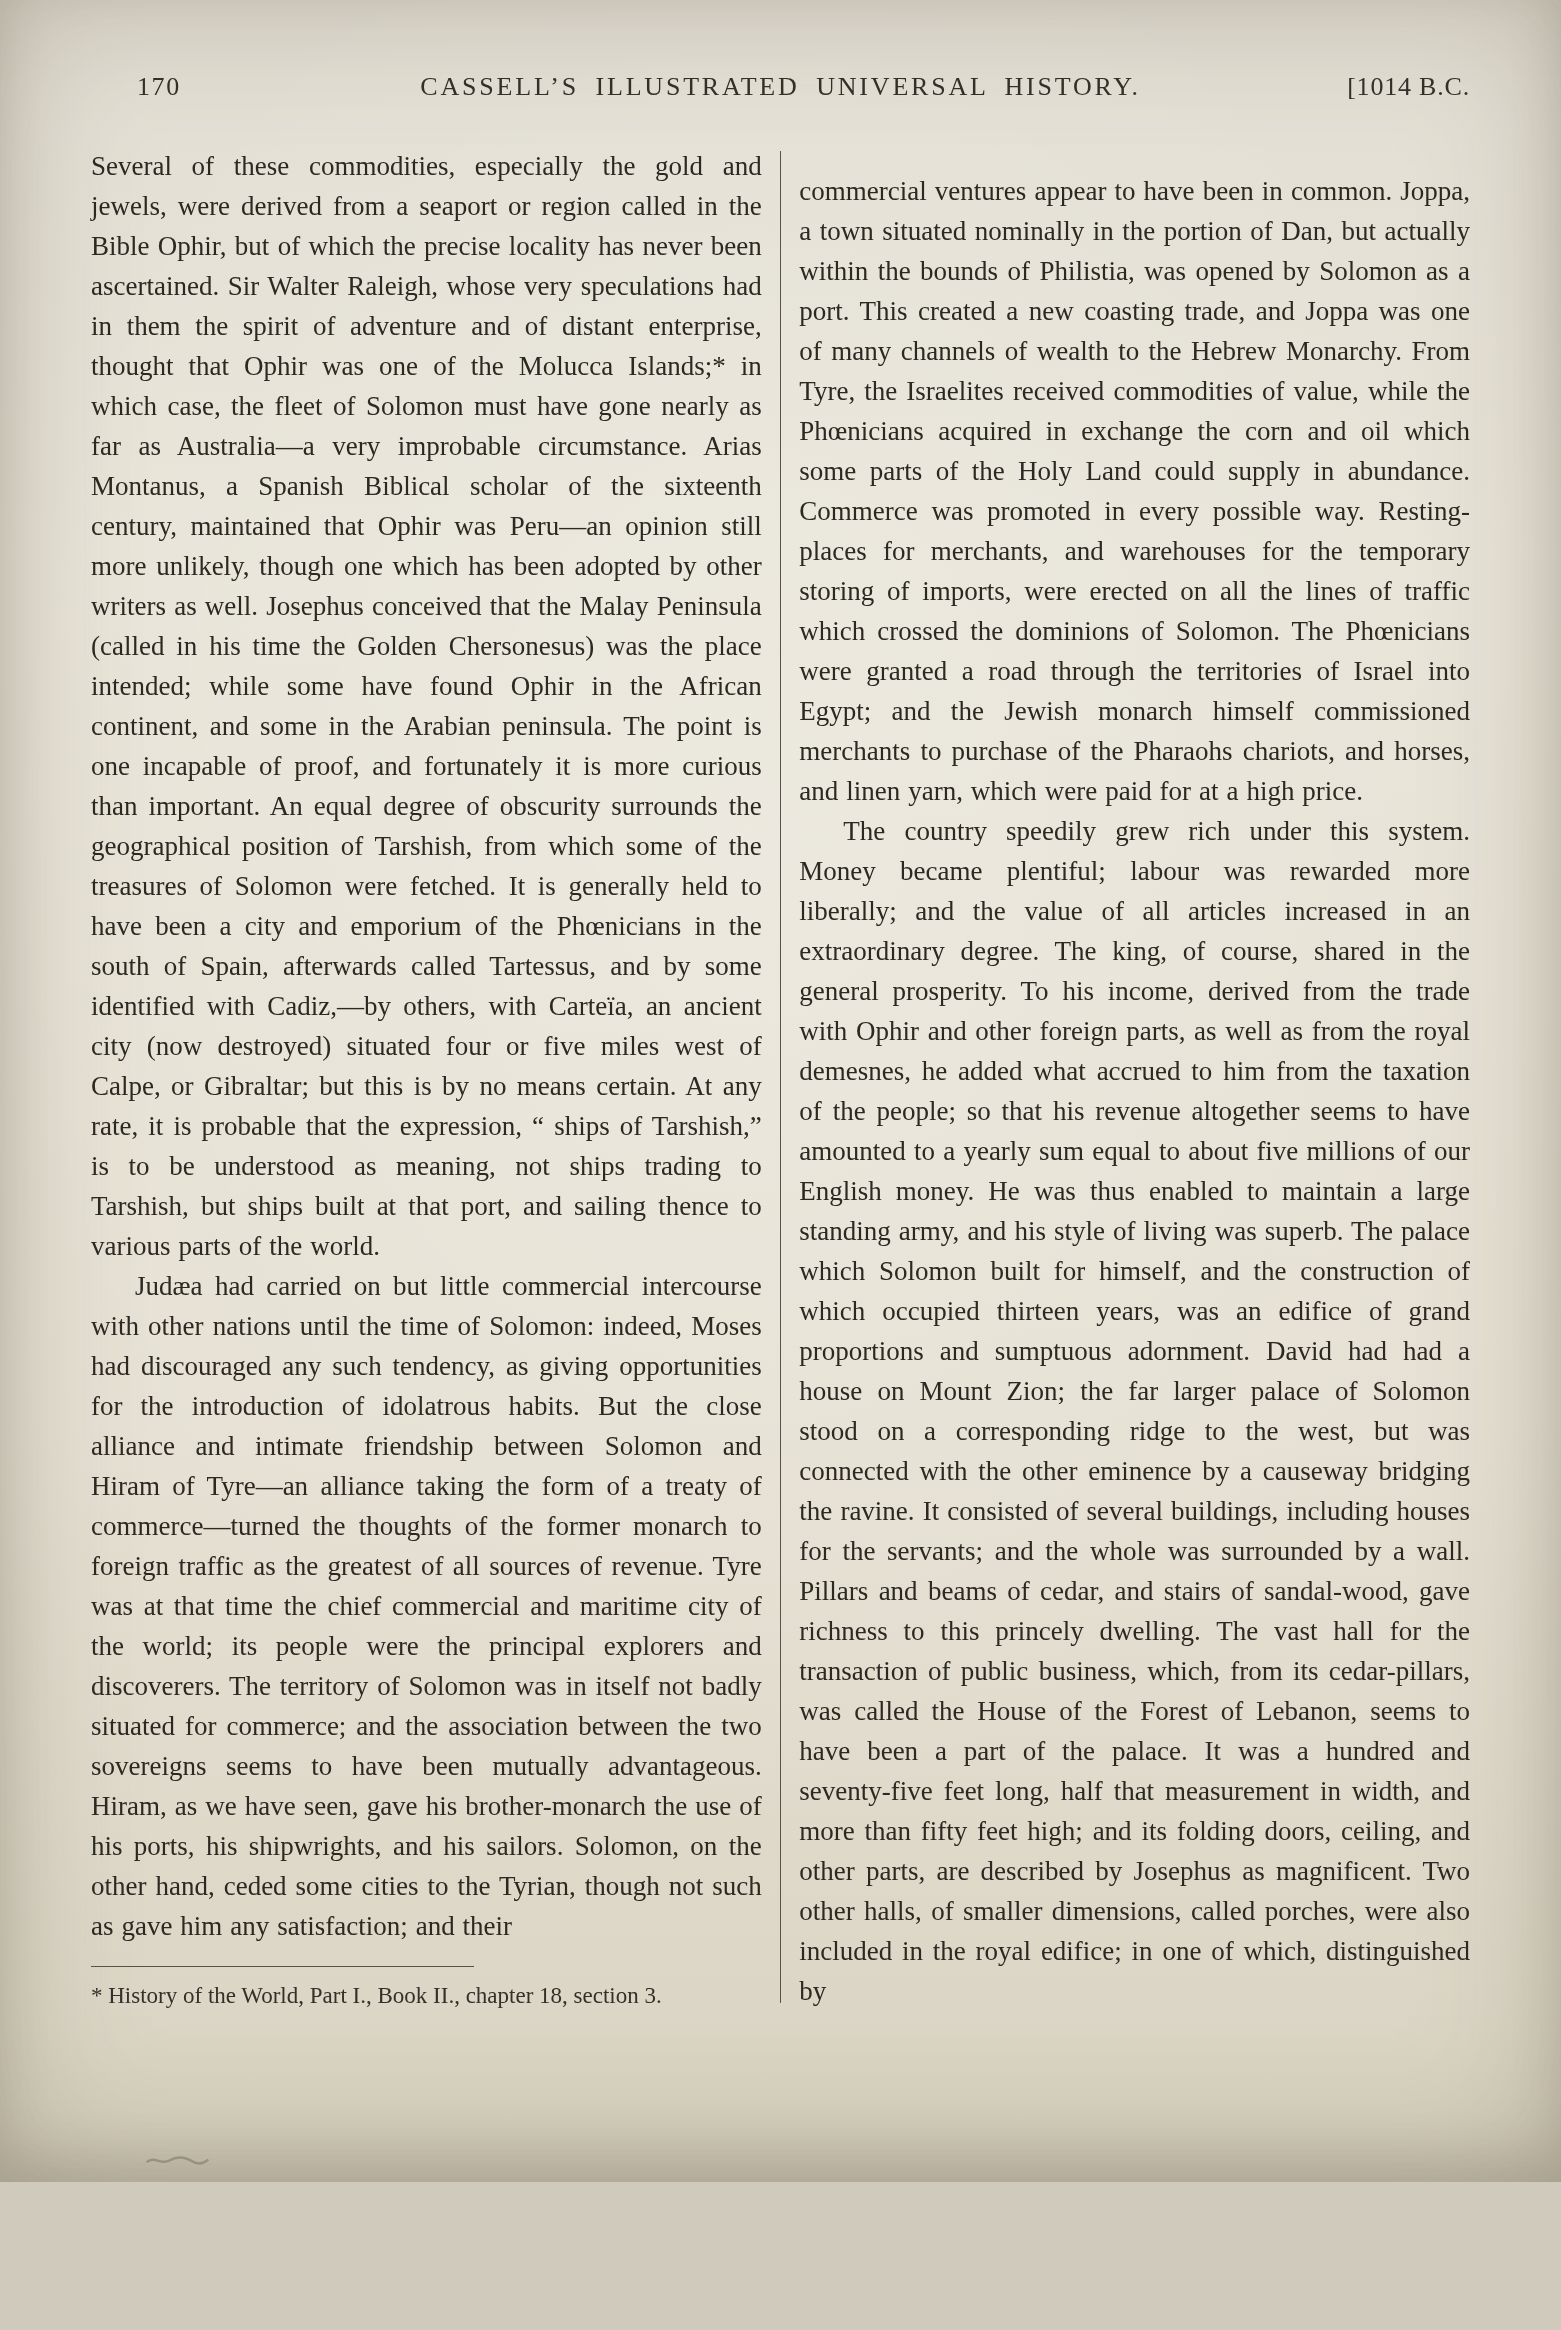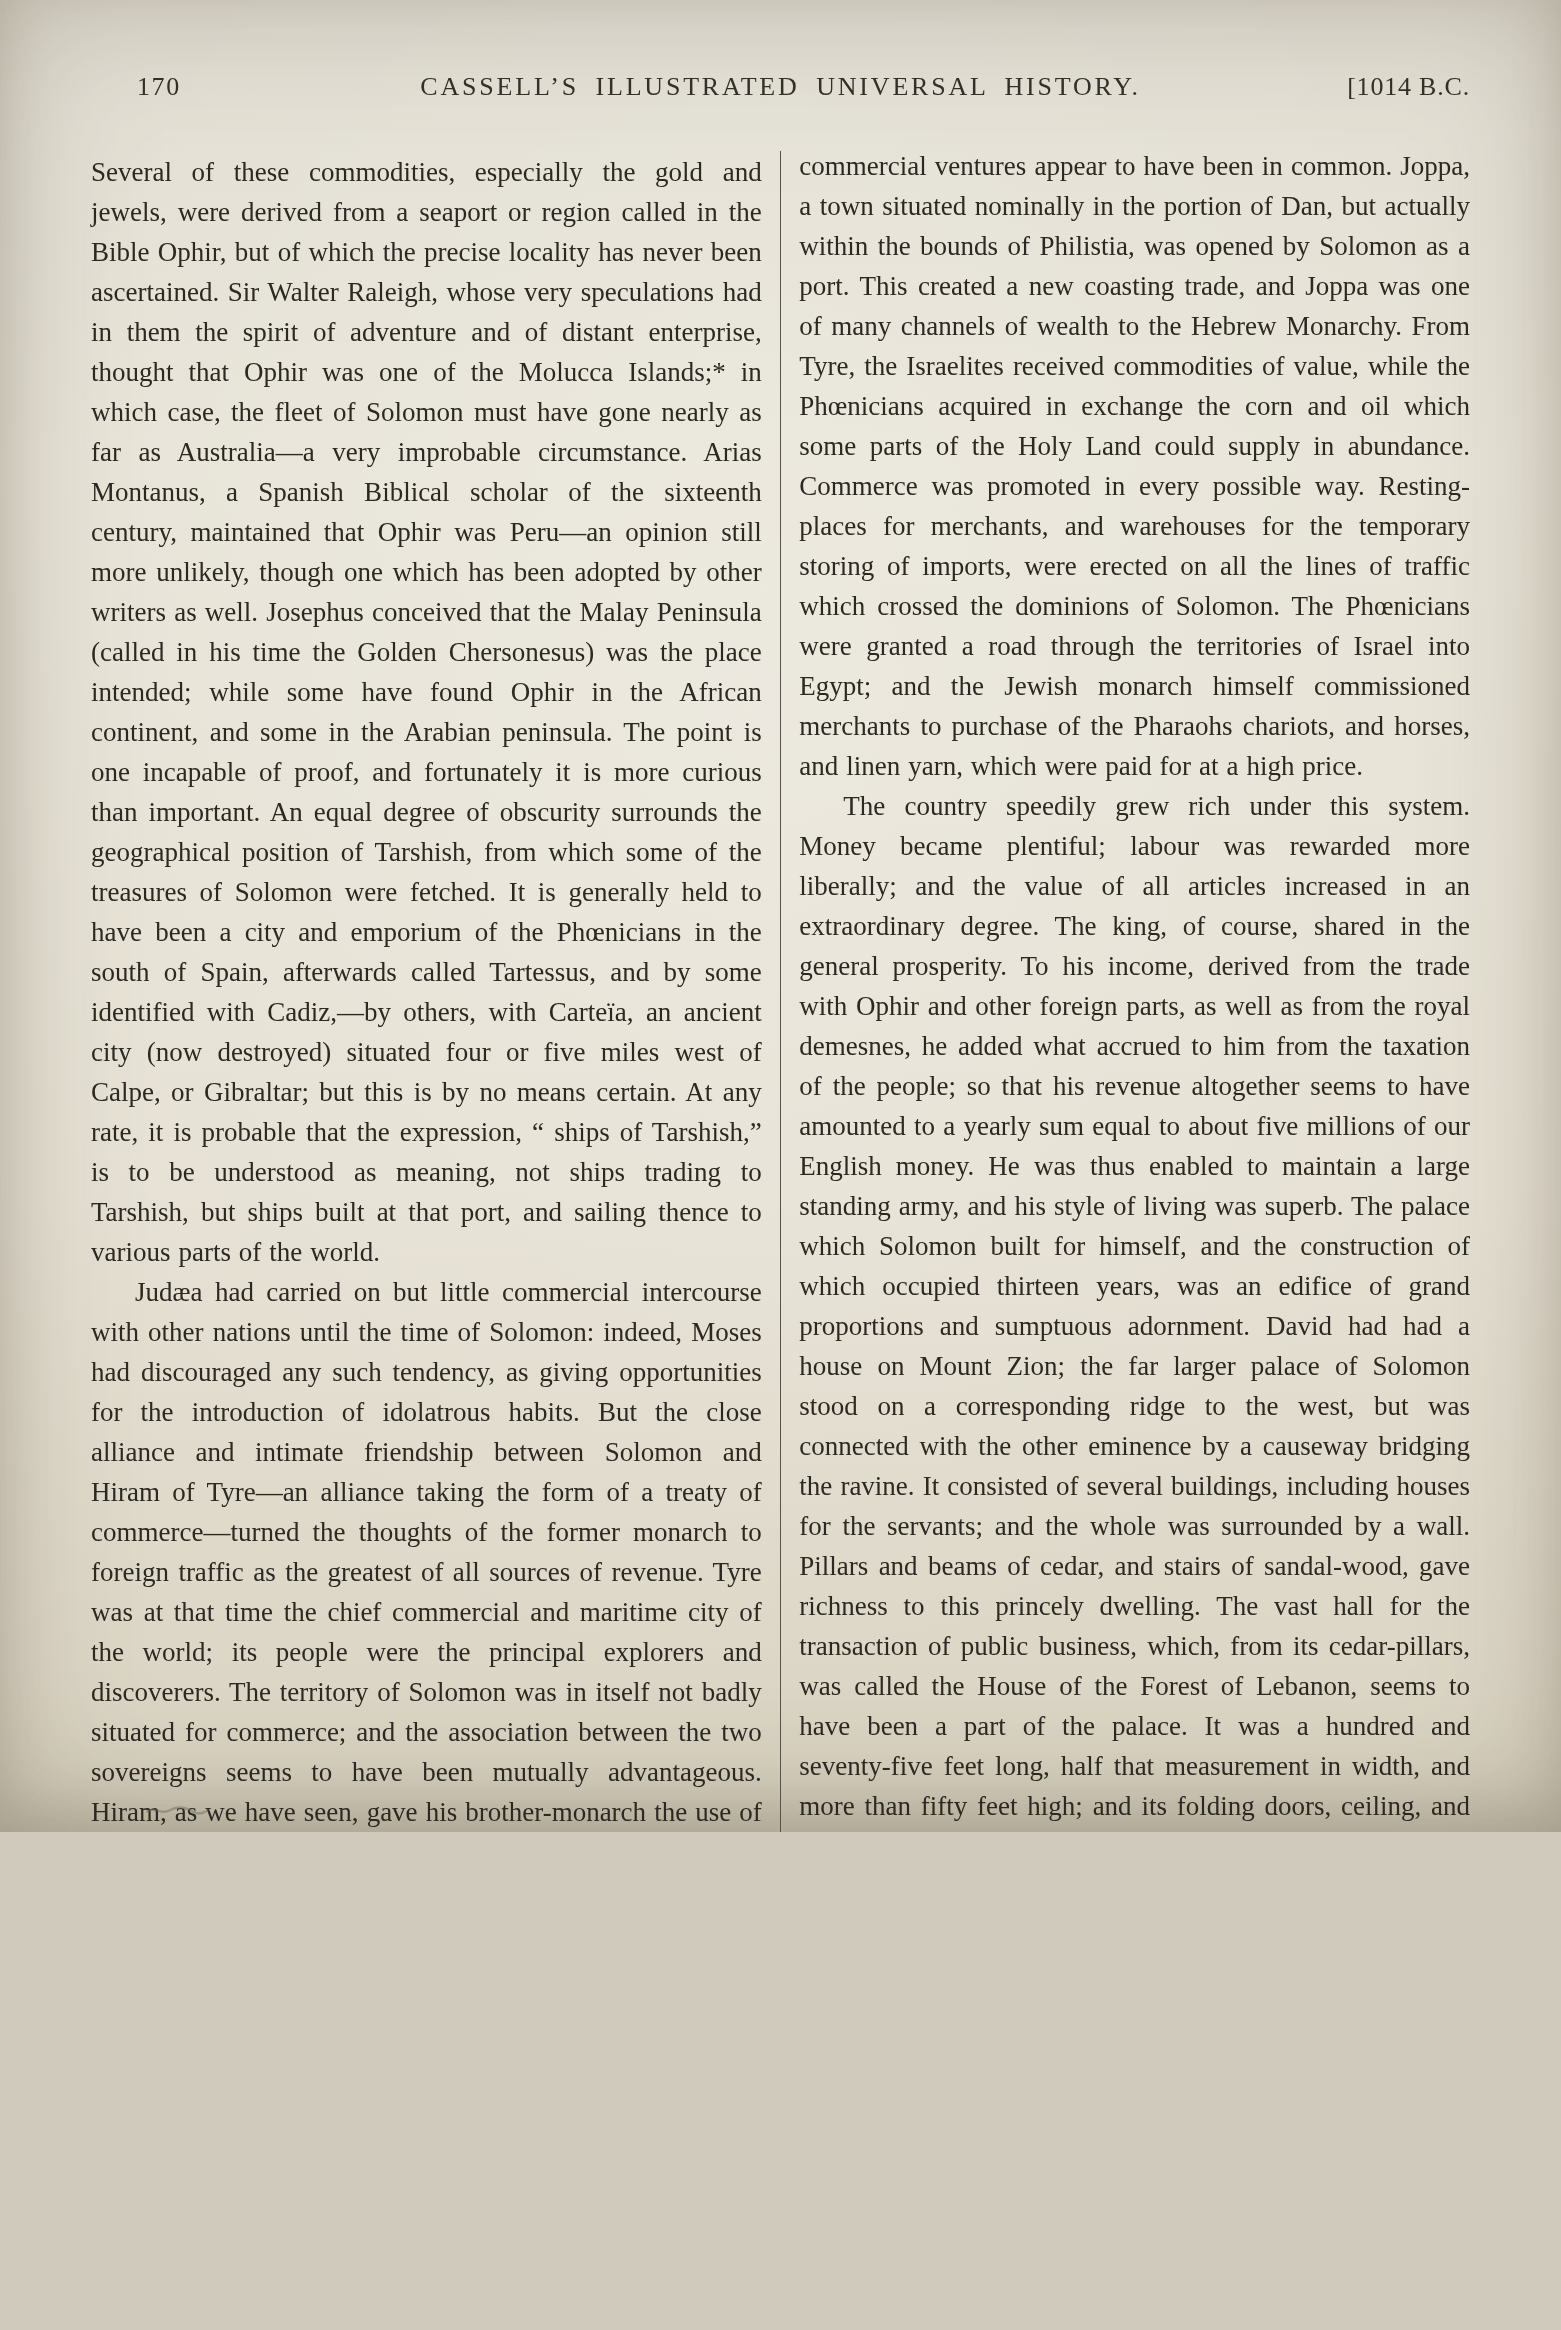--- a/index.html
+++ b/index.html
@@ -10,21 +10,21 @@
   }
 
   body {
     font-family: "Liberation Serif", "DejaVu Serif", serif;
     background: #cfcabc;
   }
 
   .page {
     position: relative;
     width: 1561px;
-    height: 1832px;
+    height: 2182px;
     padding: 72px 91px 33px 91px;
     color: #2d2a24;
     background:
       radial-gradient(ellipse 1139px 1465px at 48% 38%, rgba(255,255,255,0.20), rgba(255,255,255,0) 70%),
       linear-gradient(180deg, #e2ded3 0%, #e8e4d8 25%, #e6e1d4 65%, #dcd6c6 92%, #d3cdbb 100%);
     box-shadow: inset 0 0 138px rgba(100,90,70,0.30), inset 0 -21px 49px rgba(90,80,60,0.18);
     overflow: hidden;
   }
 
   
@@ -116,20 +116,21 @@
     <span class="running-title">CASSELL’S ILLUSTRATED UNIVERSAL HISTORY.</span>
     <span class="era-marker">[1014 B.C.</span>
   </header>
 
   <div class="columns">
 
     <div class="column">
       <p class="para">Several of these commodities, especially the gold and jewels, were derived from a seaport or region called in the Bible Ophir, but of which the precise locality has never been ascertained. Sir Walter Raleigh, whose very speculations had in them the spirit of adventure and of distant enterprise, thought that Ophir was one of the Molucca Islands;* in which case, the fleet of Solomon must have gone nearly as far as Australia—a very improbable circumstance. Arias Montanus, a Spanish Biblical scholar of the sixteenth century, maintained that Ophir was Peru—an opinion still more unlikely, though one which has been adopted by other writers as well. Josephus conceived that the Malay Peninsula (called in his time the Golden Chersonesus) was the place intended; while some have found Ophir in the African continent, and some in the Arabian peninsula. The point is one incapable of proof, and fortunately it is more curious than important. An equal degree of obscurity surrounds the geographical position of Tarshish, from which some of the treasures of Solomon were fetched. It is generally held to have been a city and emporium of the Phœnicians in the south of Spain, afterwards called Tartessus, and by some identified with Cadiz,—by others, with Carteïa, an ancient city (now destroyed) situated four or five miles west of Calpe, or Gibraltar; but this is by no means certain. At any rate, it is probable that the expression, “ ships of Tarshish,” is to be understood as meaning, not ships trading to Tarshish, but ships built at that port, and sailing thence to various parts of the world.</p>
       <p class="para indent">Judæa had carried on but little commercial intercourse with other nations until the time of Solomon: indeed, Moses had discouraged any such tendency, as giving opportunities for the introduction of idolatrous habits. But the close alliance and intimate friendship between Solomon and Hiram of Tyre—an alliance taking the form of a treaty of commerce—turned the thoughts of the former monarch to foreign traffic as the greatest of all sources of revenue. Tyre was at that time the chief commercial and maritime city of the world; its people were the principal explorers and discoverers. The territory of Solomon was in itself not badly situated for commerce; and the association between the two sovereigns seems to have been mutually advantageous. Hiram, as we have seen, gave his brother-monarch the use of his ports, his shipwrights, and his sailors. Solomon, on the other hand, ceded some cities to the Tyrian, though not such as gave him any satisfaction; and their</p>
       <div class="footnote-sep"></div>
+      <p class="footnote">* History of the World, Part I., Book II., chapter 18, section 3.</p>
     </div>
 
     <div class="column-rule"></div>
 
     <div class="column">
       <p class="para">commercial ventures appear to have been in common. Joppa, a town situated nominally in the portion of Dan, but actually within the bounds of Philistia, was opened by Solomon as a port. This created a new coasting trade, and Joppa was one of many channels of wealth to the Hebrew Monarchy. From Tyre, the Israelites received commodities of value, while the Phœnicians acquired in exchange the corn and oil which some parts of the Holy Land could supply in abundance. Commerce was promoted in every possible way. Resting-places for merchants, and warehouses for the temporary storing of imports, were erected on all the lines of traffic which crossed the dominions of Solomon. The Phœnicians were granted a road through the territories of Israel into Egypt; and the Jewish monarch himself commissioned merchants to purchase of the Pharaohs chariots, and horses, and linen yarn, which were paid for at a high price.</p>
       <p class="para indent">The country speedily grew rich under this system. Money became plentiful; labour was rewarded more liberally; and the value of all articles increased in an extraordinary degree. The king, of course, shared in the general prosperity. To his income, derived from the trade with Ophir and other foreign parts, as well as from the royal demesnes, he added what accrued to him from the taxation of the people; so that his revenue altogether seems to have amounted to a yearly sum equal to about five millions of our English money. He was thus enabled to maintain a large standing army, and his style of living was superb. The palace which Solomon built for himself, and the construction of which occupied thirteen years, was an edifice of grand proportions and sumptuous adornment. David had had a house on Mount Zion; the far larger palace of Solomon stood on a corresponding ridge to the west, but was connected with the other eminence by a causeway bridging the ravine. It consisted of several buildings, including houses for the servants; and the whole was surrounded by a wall. Pillars and beams of cedar, and stairs of sandal-wood, gave richness to this princely dwelling. The vast hall for the transaction of public business, which, from its cedar-pillars, was called the House of the Forest of Lebanon, seems to have been a part of the palace. It was a hundred and seventy-five feet long, half that measurement in width, and more than fifty feet high; and its folding doors, ceiling, and other parts, are described by Josephus as magnificent. Two other halls, of smaller dimensions, called porches, were also included in the royal edifice; in one of which, distinguished by</p>
     </div>
 
   </div>

